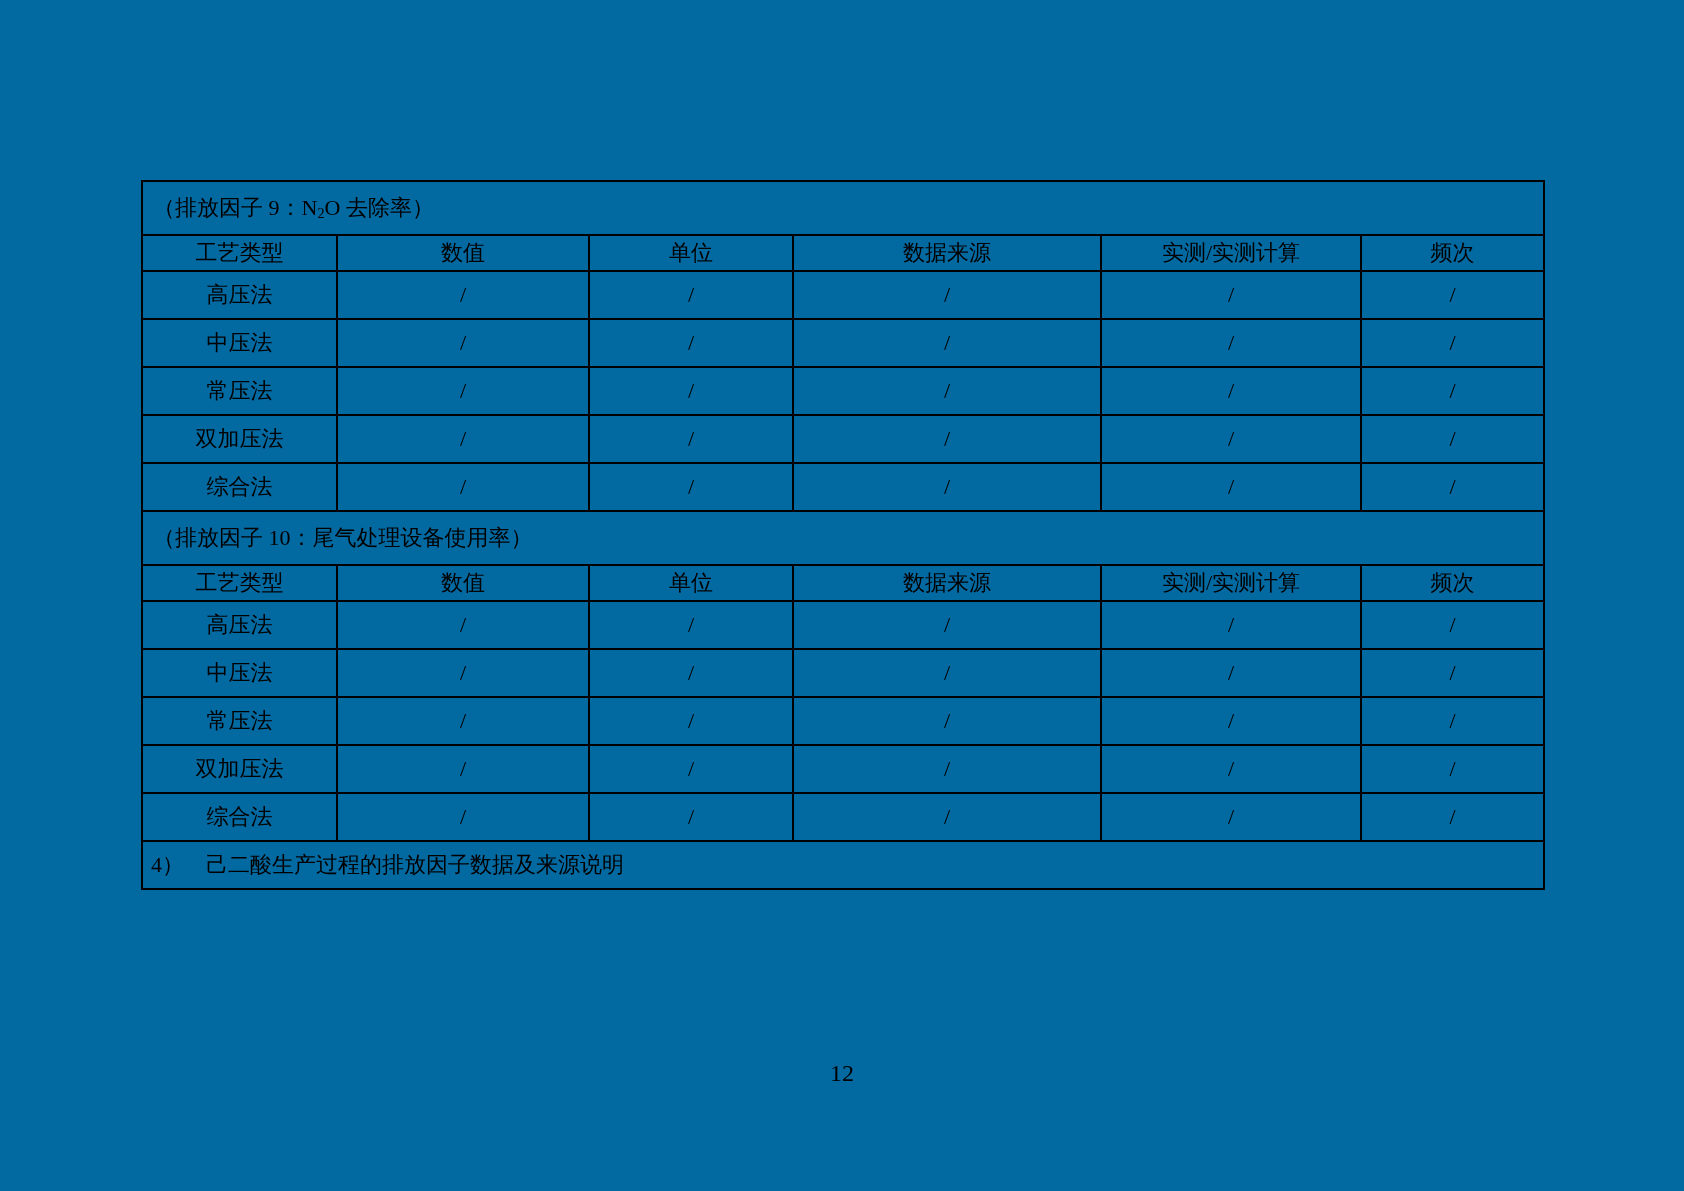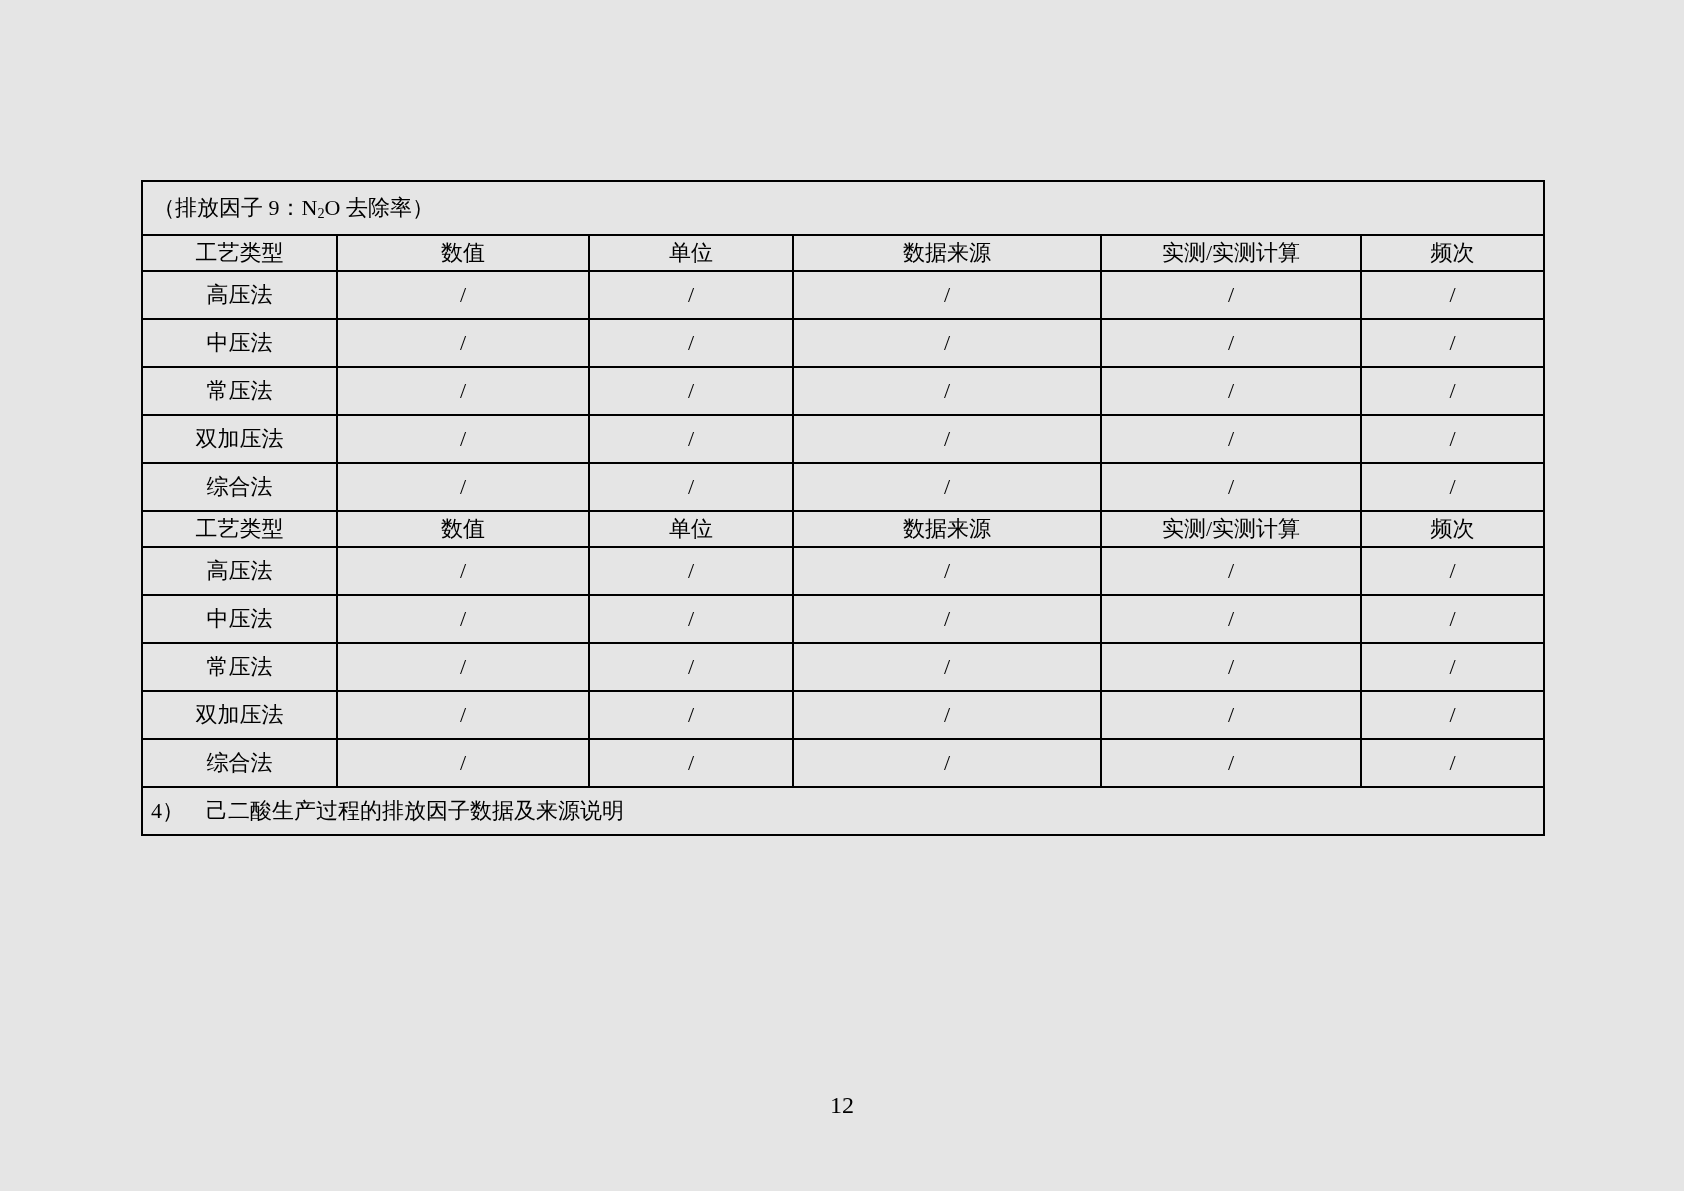--- a/index.html
+++ b/index.html
@@ -1,20 +1,20 @@
 <!DOCTYPE html>
 <html><head>
 <meta charset="utf-8">
 <style>
   html, body { margin: 0; padding: 0; }
   .page {
     position: relative;
     width: 1684px;
     height: 1191px;
-    background: #e5e5e5;
+    background: #0369a1;
     color: #000000;
     font-family: "Liberation Serif", "DejaVu Serif", serif;
     overflow: hidden;
   }
   table.doc-table {
     position: absolute;
     left: 141px;
     top: 180px;
     width: 1402px;
     border-collapse: collapse;
@@ -48,21 +48,20 @@
     font-size: 0.65em;
     vertical-align: -0.18em;
   }
   .page-number {
     position: absolute;
     top: 1060px;
     left: 0;
     width: 1684px;
     text-align: center;
     font-size: 24px;
-    margin-top: 32px;
   }
 </style>
 </head>
 <body>
 
 <div class="page">
 
   <table class="doc-table">
     <colgroup>
       <col style="width:195px">
@@ -117,20 +116,23 @@
           <td class="value-cell">/</td>
         </tr>
         <tr class="data-row">
           <td class="label-cell">综合法</td>
           <td class="value-cell">/</td>
           <td class="value-cell">/</td>
           <td class="value-cell">/</td>
           <td class="value-cell">/</td>
           <td class="value-cell">/</td>
         </tr>
+        <tr class="section-title-row">
+          <td class="title-cell" colspan="6"><span>（排放因子 10：尾气处理设备使用率）</span><span class="sub"></span><span></span></td>
+        </tr>
         <tr class="header-row">
           <td class="header-cell">工艺类型</td>
           <td class="header-cell">数值</td>
           <td class="header-cell">单位</td>
           <td class="header-cell">数据来源</td>
           <td class="header-cell">实测/实测计算</td>
           <td class="header-cell">频次</td>
         </tr>
         <tr class="data-row">
           <td class="label-cell">高压法</td>

